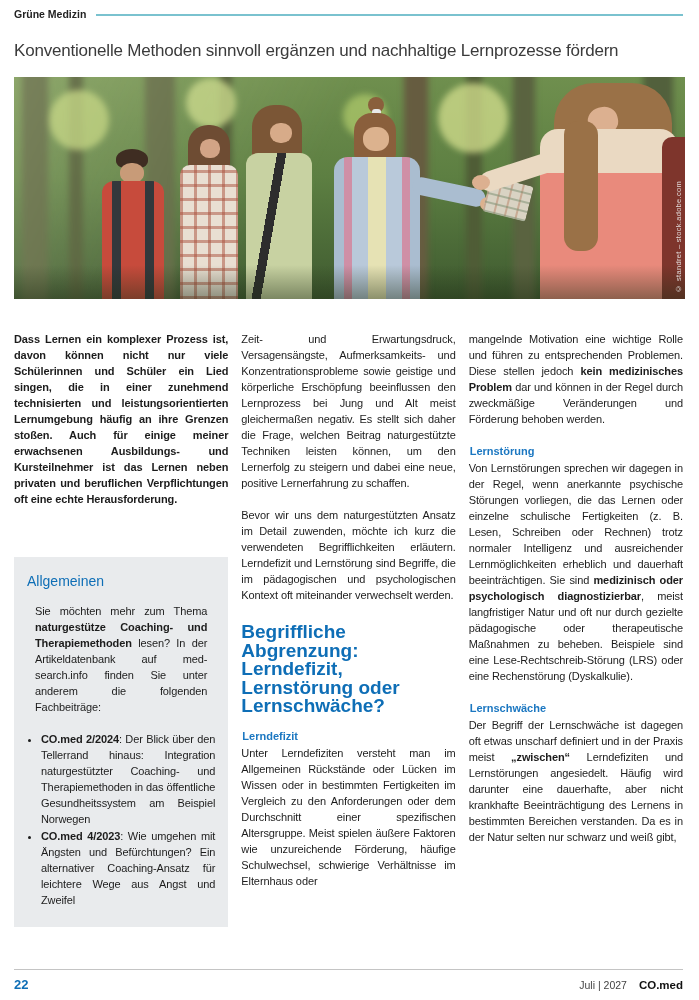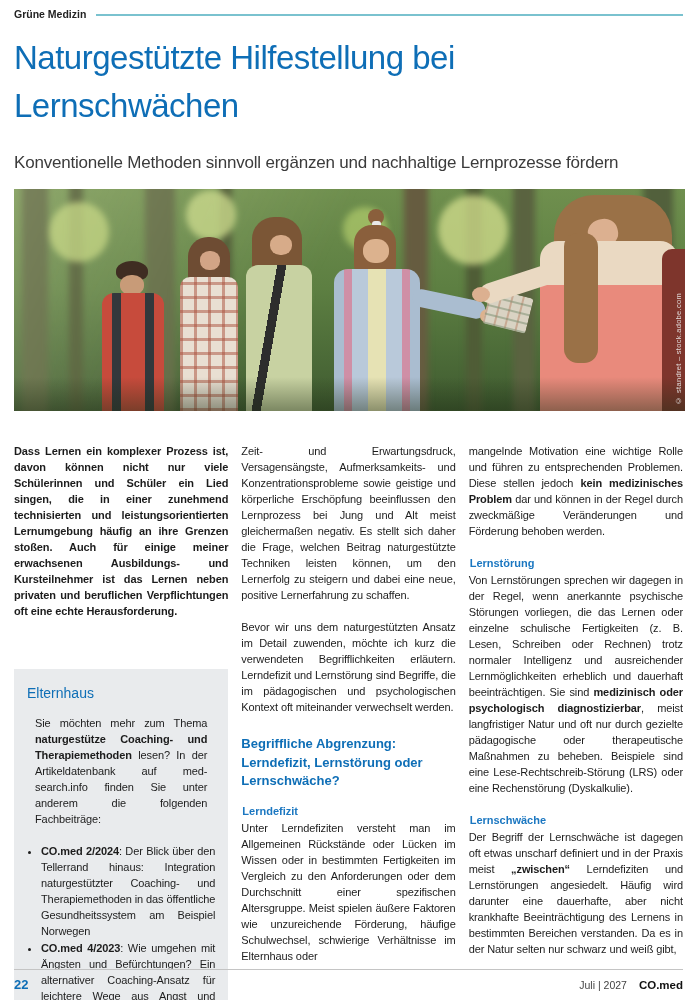--- a/index.html
+++ b/index.html
@@ -37,21 +37,21 @@
   .credit{position:absolute;right:2px;bottom:6px;writing-mode:vertical-rl;transform:rotate(180deg);
     font-size:7.5px;color:rgba(235,235,235,.9);letter-spacing:.3px;}
 
   
   .article{display:flex;gap:13px;margin-top:32px;}
   .col{flex:1 1 0;min-width:0;}
   .col p{font-size:11px;line-height:16px;text-align:justify;margin:0 0 16px 0;
     letter-spacing:-0.1px;}
   .intro{font-weight:bold;}
   .b{font-weight:bold;}
-  .section-heading{font-size:13px;line-height:18.5px;color:#0e6eb6;margin:20px 0 12px 0;}
+  .section-heading{font-size:19px;line-height:18.5px;color:#0e6eb6;margin:20px 0 12px 0;}
   .subhead{font-size:11px;line-height:16px;color:#1b77c1;margin:1px;}
 
   
   .box{background:#e9ebed;margin-top:50px;padding:16px 13px 18px 13px;}
   .box-title{font-size:14px;color:#0e6eb6;margin:0 0 14px 0;}
   .box p{margin:8px;}
   .box ul{margin:16px 0 0 0;padding-left:14px;}
   .box li{font-size:11px;line-height:16px;text-align:justify;margin:0 0 1px 0;letter-spacing:-0.1px;}
 
   
@@ -65,21 +65,20 @@
 </head>
 <body>
 
 <div class="page">
 
   <div class="kicker-row">
     <span class="kicker">Grüne Medizin</span>
     <div class="kicker-rule"></div>
   </div>
 
-  <h1 class="title">Naturgestützte Hilfestellung bei Lernschwächen</h1>
   <div class="subtitle">Konventionelle Methoden sinnvoll ergänzen und nachhaltige Lernprozesse fördern</div>
 
   <div class="photo">
     <div class="bg">
       <div class="trunk" style="left:2%;width:26px;background:#55603a;"></div>
       <div class="trunk" style="left:9%;width:14px;background:#49552f;"></div>
       <div class="trunk" style="left:20%;width:30px;background:#5c6640;"></div>
       <div class="trunk" style="left:31%;width:12px;background:#4a5631;"></div>
       <div class="trunk" style="left:58%;width:24px;background:#665c40;"></div>
       <div class="trunk" style="left:67%;width:16px;background:#4f5c36;"></div>
@@ -144,21 +143,21 @@
     </div>
     <div class="credit">© standret – stock.adobe.com</div>
   </div>
 
   <div class="article">
 
     <div class="col">
       <p class="intro">Dass Lernen ein komplexer Prozess ist, davon können nicht nur viele Schülerinnen und Schüler ein Lied singen, die in einer zunehmend technisierten und leistungsorientierten Lernumgebung häufig an ihre Grenzen stoßen. Auch für einige meiner erwachsenen Ausbildungs- und Kursteilnehmer ist das Lernen neben privaten und beruflichen Verpflichtungen oft eine echte Herausforderung.</p>
 
       <div class="box">
-        <div class="box-title">Elternhaus</div>
+        <div class="box-title">Allgemeinen</div>
         <p><span>Sie möchten mehr zum Thema </span><span class="b">naturgestütze Coaching- und Therapiemethoden</span><span> lesen? In der Artikeldatenbank auf med-search.info finden Sie unter anderem die folgenden Fachbeiträge:</span></p>
         <ul>
           <li><span class="b">CO.med 2/2024</span><span>: Der Blick über den Tellerrand hinaus: Integration naturgestützter Coaching- und Therapiemethoden in das öffentliche Gesundheitssystem am Beispiel Norwegen</span></li>
           <li><span class="b">CO.med 4/2023</span><span>: Wie umgehen mit Ängsten und Befürchtungen? Ein alternativer Coaching-Ansatz für leichtere Wege aus Angst und Zweifel</span></li>
         </ul>
       </div>
     </div>
 
     <div class="col">
       <p>Zeit- und Erwartungsdruck, Versagensängste, Aufmerksamkeits- und Konzentrationsprobleme sowie geistige und körperliche Erschöpfung beeinflussen den Lernprozess bei Jung und Alt meist gleichermaßen negativ. Es stellt sich daher die Frage, welchen Beitrag naturgestützte Techniken leisten können, um den Lernerfolg zu steigern und dabei eine neue, positive Lernerfahrung zu schaffen.</p>

